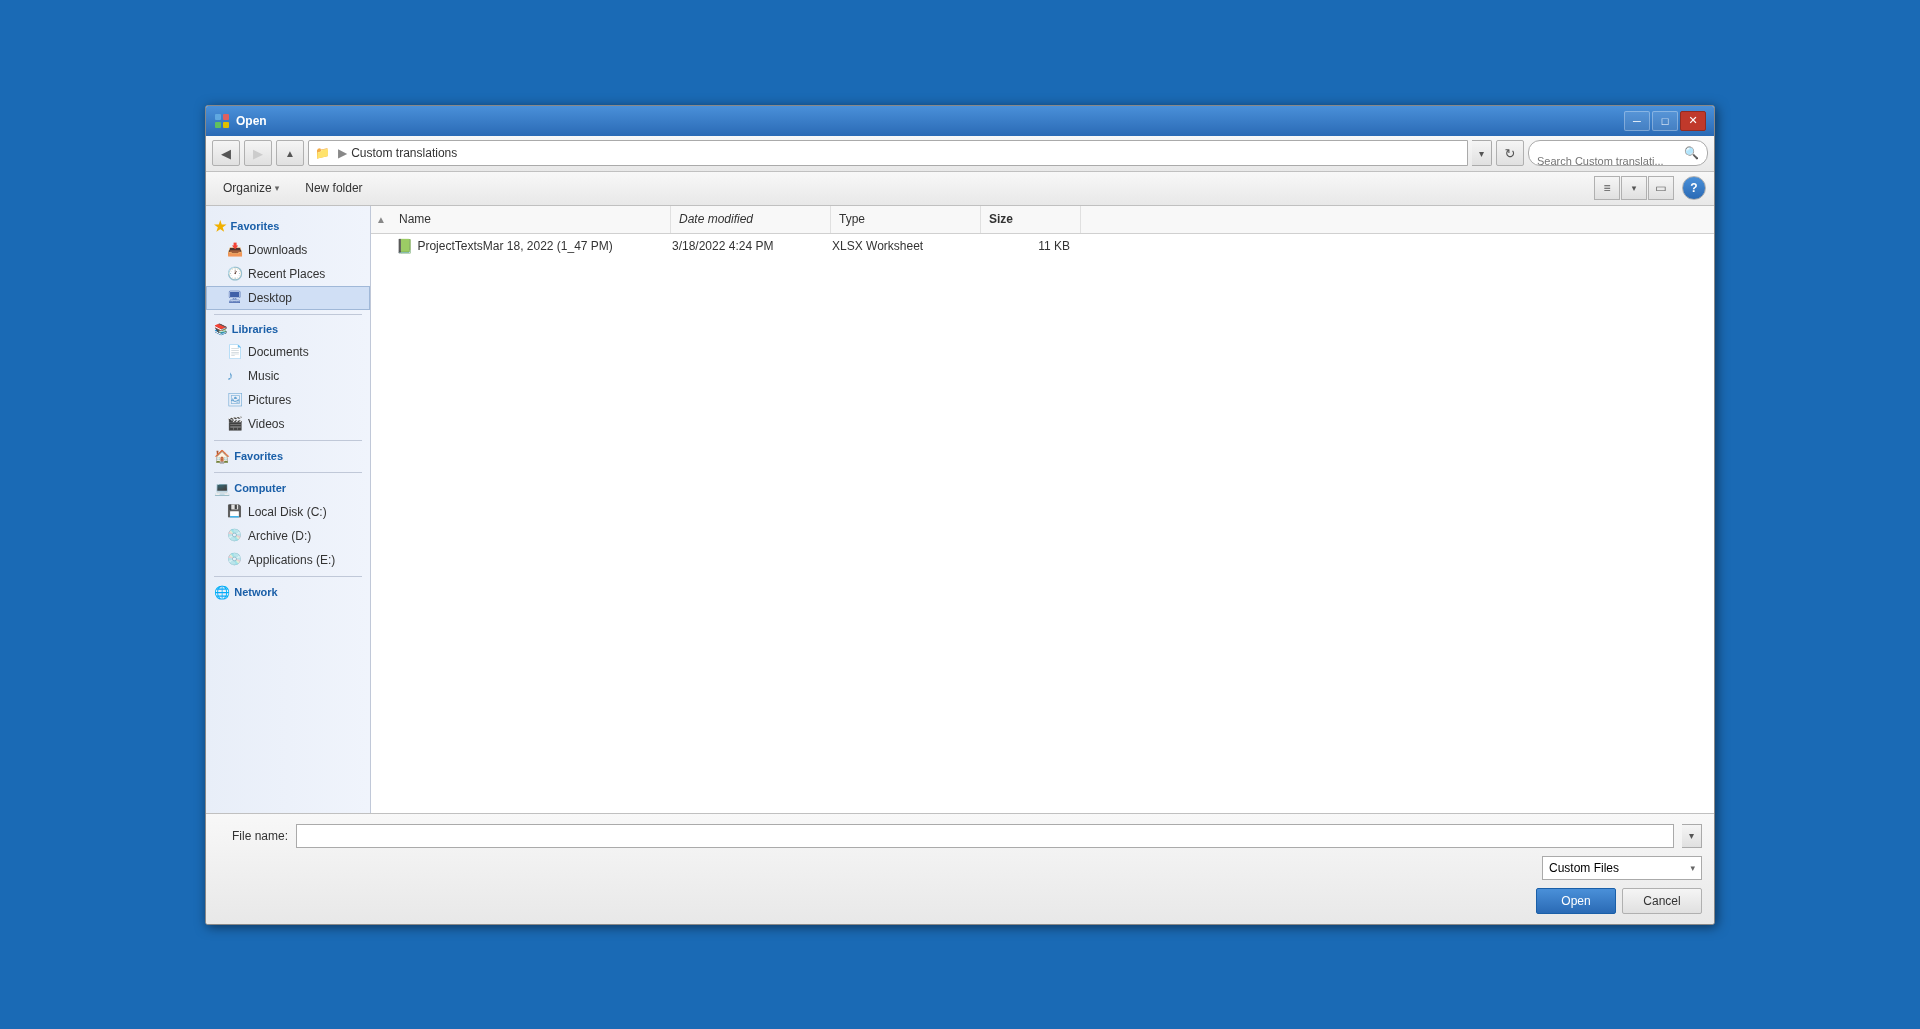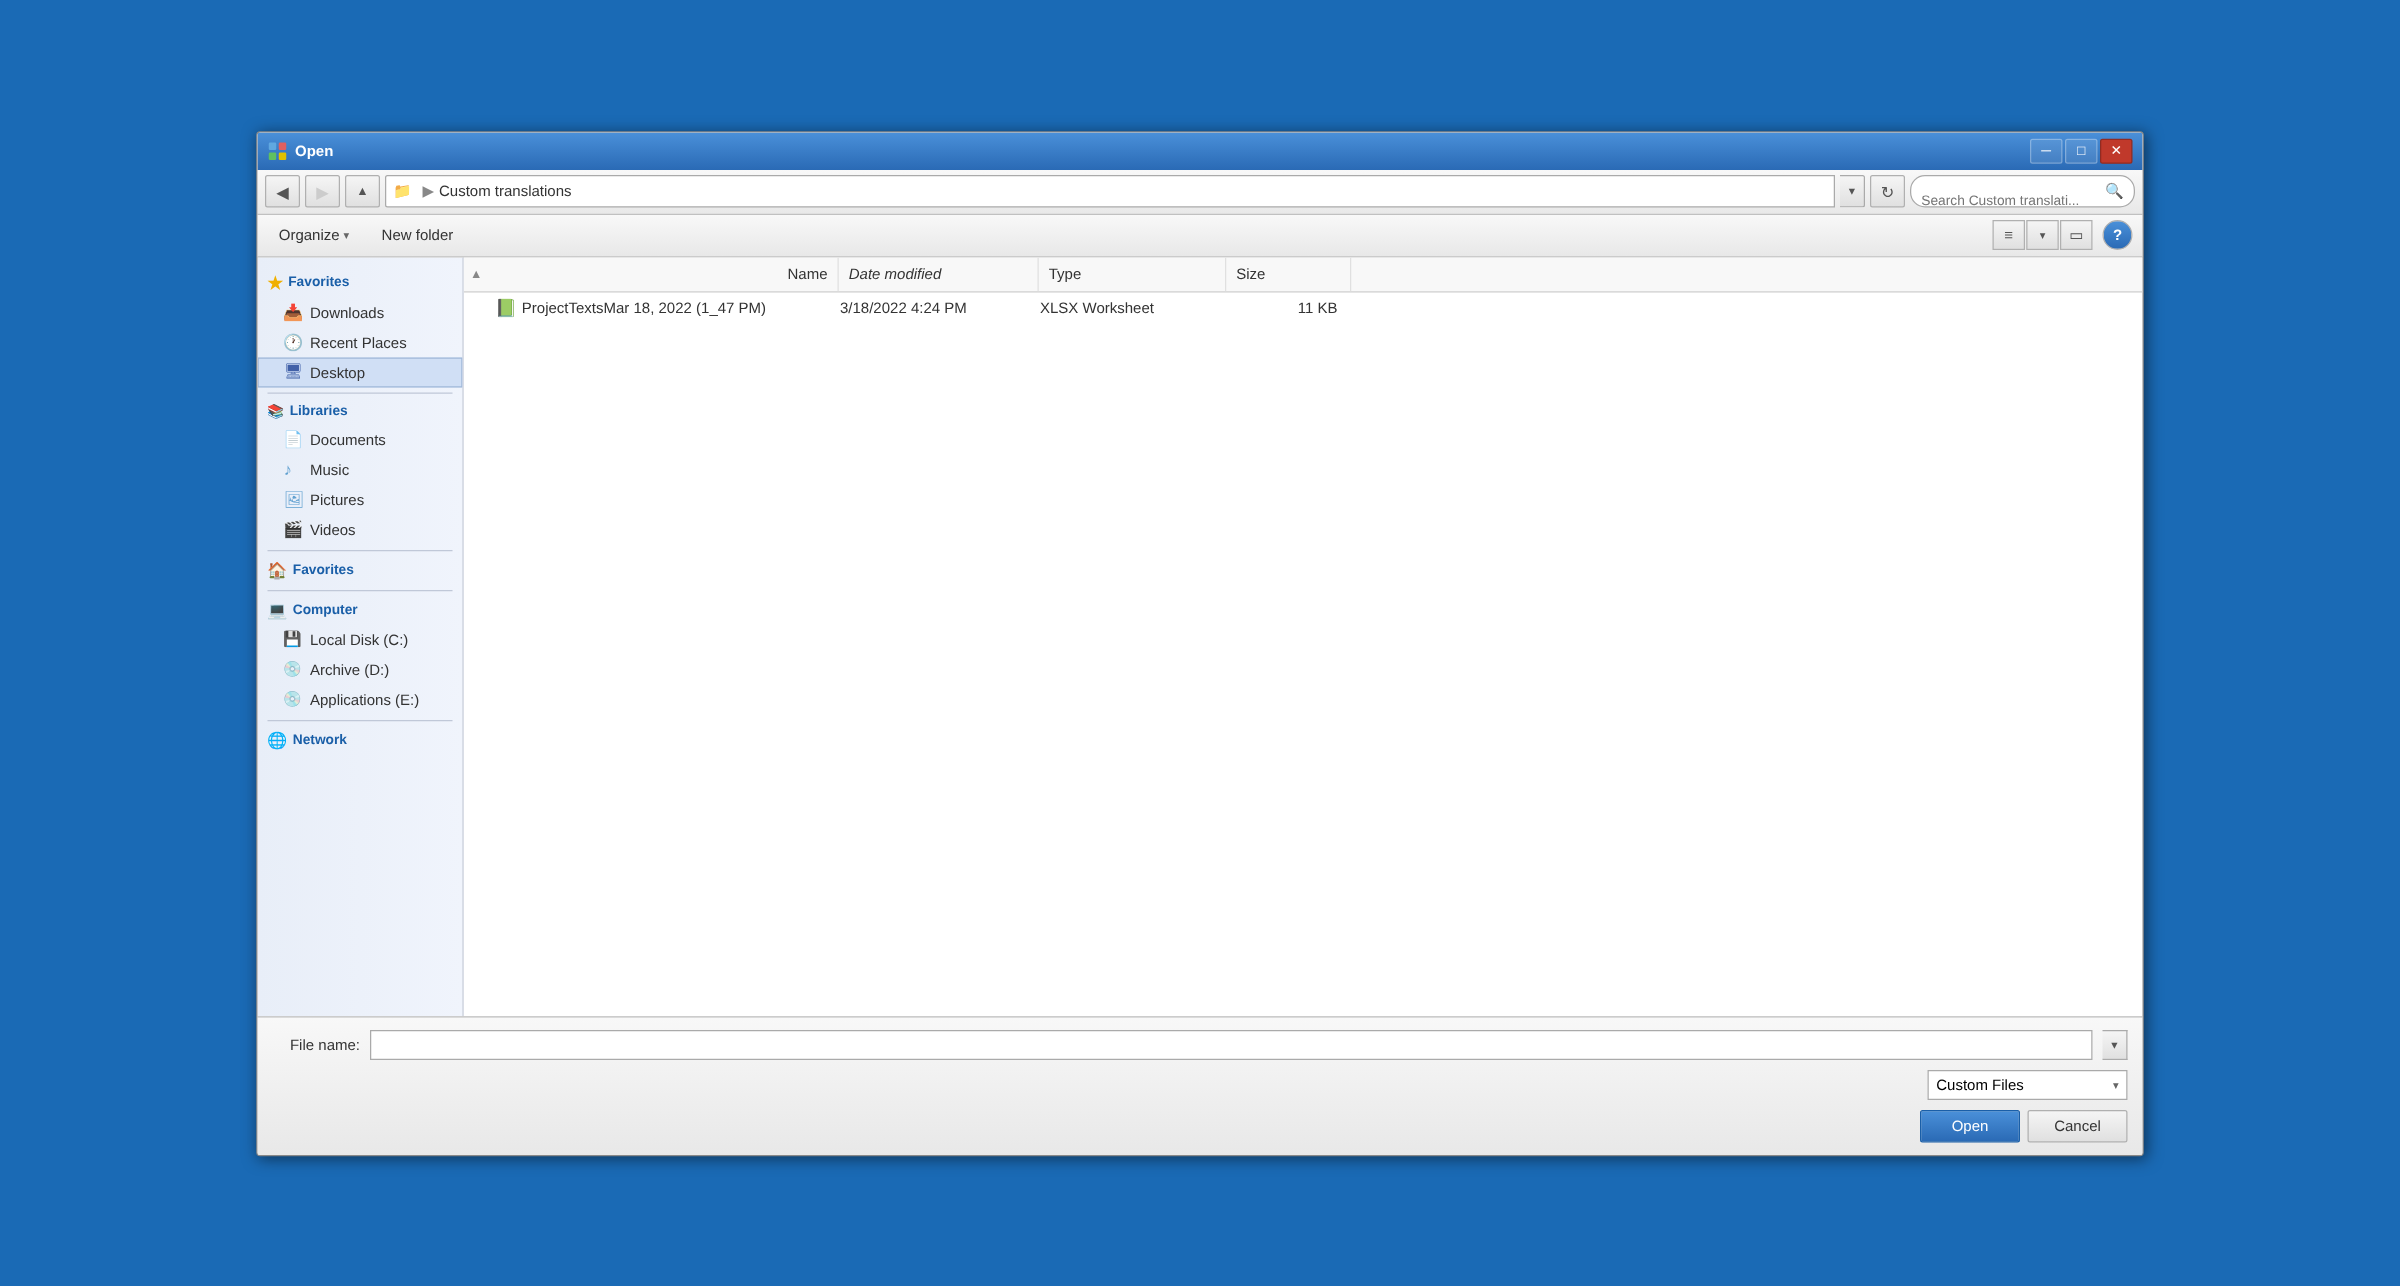--- a/index.html
+++ b/index.html
@@ -297,24 +297,24 @@
     .col-header {
       padding: 0 8px;
       font-size: 12px;
       color: #333;
       cursor: pointer;
       height: 100%;
       display: flex;
       align-items: center;
       border-right: 1px solid #e0e0e0;
     }
-    .col-name { width: 280px; justify-content: flex-end; }
+    .col-name { width: 280px; }
     .col-date { width: 160px; font-style: italic; }
     .col-type { width: 150px; }
-    .col-size { width: 100px; }
+    .col-size { width: 100px; font-weight: bold; }
     .file-list {
       flex: 1;
     }
     .file-row {
       display: flex;
       align-items: center;
       height: 24px;
       padding: 0 4px;
       cursor: pointer;
       border: 1px solid transparent;

